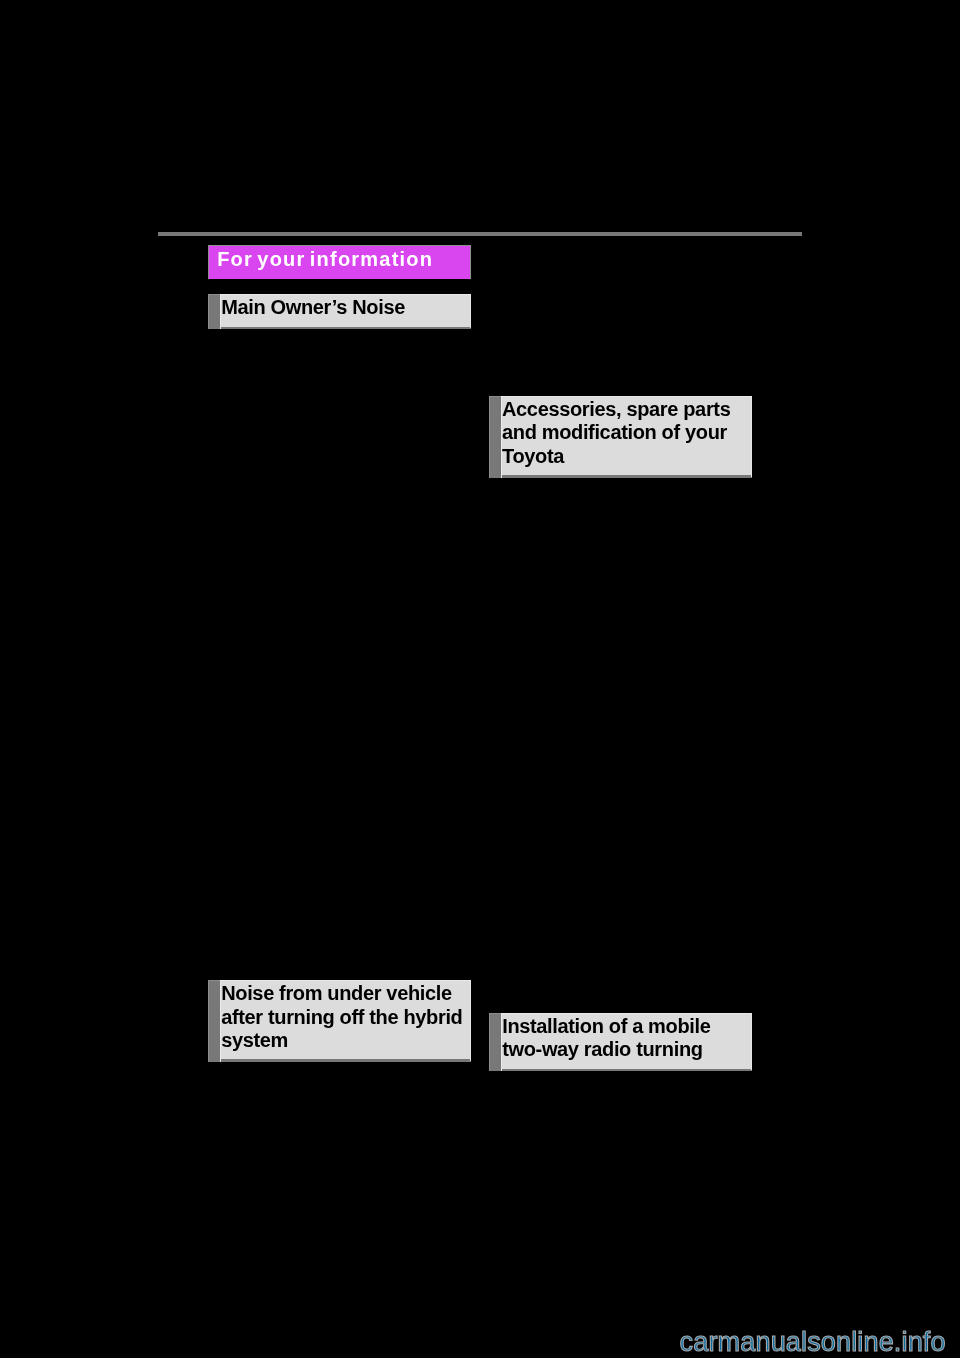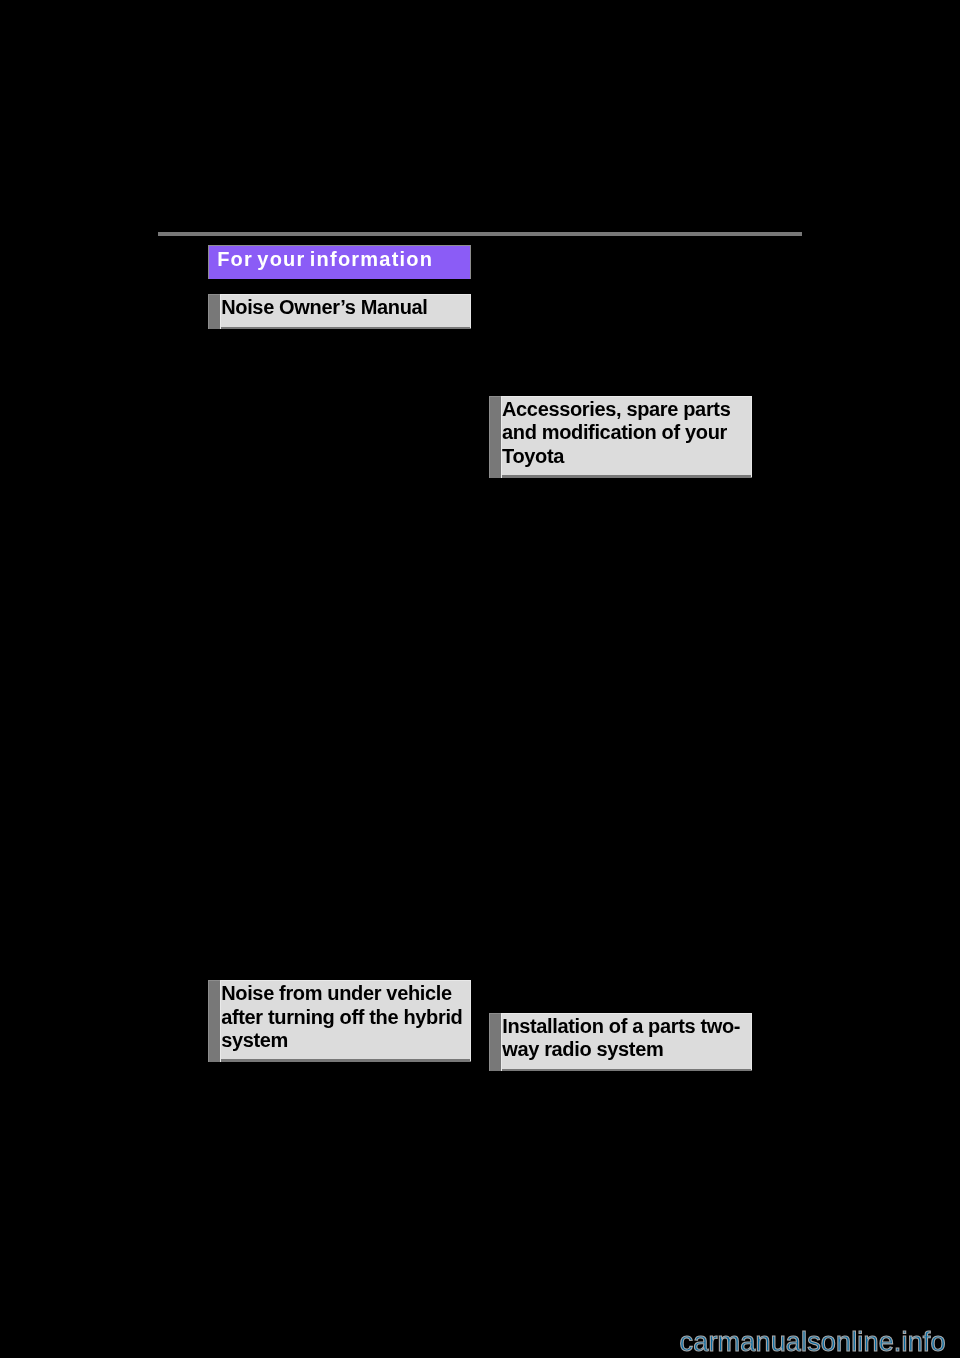--- a/index.html
+++ b/index.html
@@ -18,21 +18,21 @@
 
   
   .rule {
     position: absolute;
     background: #787878;
   }
 
   
   .section-title {
     position: absolute;
-    background: #8b5cf6;
+    background: #d946ef;
     box-sizing: border-box;
   }
   .section-title .hl-top {
     position: absolute; left: 0; top: 0; right: 0; height: 1.2px;
     background: #8d8d8d;
   }
   .section-title .hl-right {
     position: absolute; right: 0; top: 0; bottom: 0; width: 1.2px;
     background: #8d8d8d;
   }
@@ -115,21 +115,21 @@
     <div class="st-txt" style="left:9.2px; top:2.9px; line-height:23.3px;">For your information</div>
   </div>
 
   <div class="topic" style="left:208px; top:294px; width:263px; height:35px;">
     <div class="panel" style="height:32.8px;"></div>
     <div class="hl-left"></div>
     <div class="hl-seam"></div>
     <div class="hl-top-bar"></div>
     <div class="hl-top"></div>
     <div class="hl-right"></div>
-    <div class="txt" style="left:13.2px; top:2.3px; width:245px; line-height:23.3px; white-space:nowrap;">Noise Owner’s Manual</div>
+    <div class="txt" style="left:13.2px; top:2.3px; width:245px; line-height:23.3px; white-space:nowrap;">Main Owner’s Noise</div>
   </div>
 
   <div class="topic" style="left:208px; top:980px; width:263px; height:82px;">
     <div class="panel" style="height:78.5px;"></div>
     <div class="hl-left"></div>
     <div class="hl-seam"></div>
     <div class="hl-top-bar"></div>
     <div class="hl-top"></div>
     <div class="hl-right"></div>
     <div class="txt" style="left:13.2px; top:2.3px; width:243px; line-height:23.3px;">Noise from under vehicle after turning off the hybrid system</div>
@@ -145,17 +145,17 @@
     <div class="txt" style="left:13.0px; top:2.2px; width:240px; line-height:23.3px;">Accessories, spare parts and modification of your Toyota</div>
   </div>
 
   <div class="topic" style="left:489px; top:1013px; width:263px; height:58px;">
     <div class="panel" style="height:55.8px;"></div>
     <div class="hl-left"></div>
     <div class="hl-seam"></div>
     <div class="hl-top-bar"></div>
     <div class="hl-top"></div>
     <div class="hl-right"></div>
-    <div class="txt" style="left:13.2px; top:1.7px; width:240px; line-height:23.3px;">Installation of a parts two-way radio system</div>
+    <div class="txt" style="left:13.2px; top:1.7px; width:240px; line-height:23.3px;">Installation of a mobile two-way radio turning</div>
   </div>
 
   <div class="watermark" style="left:679.6px; top:1325.6px;">carmanualsonline.info</div>
 </div>
 
 </body></html>

